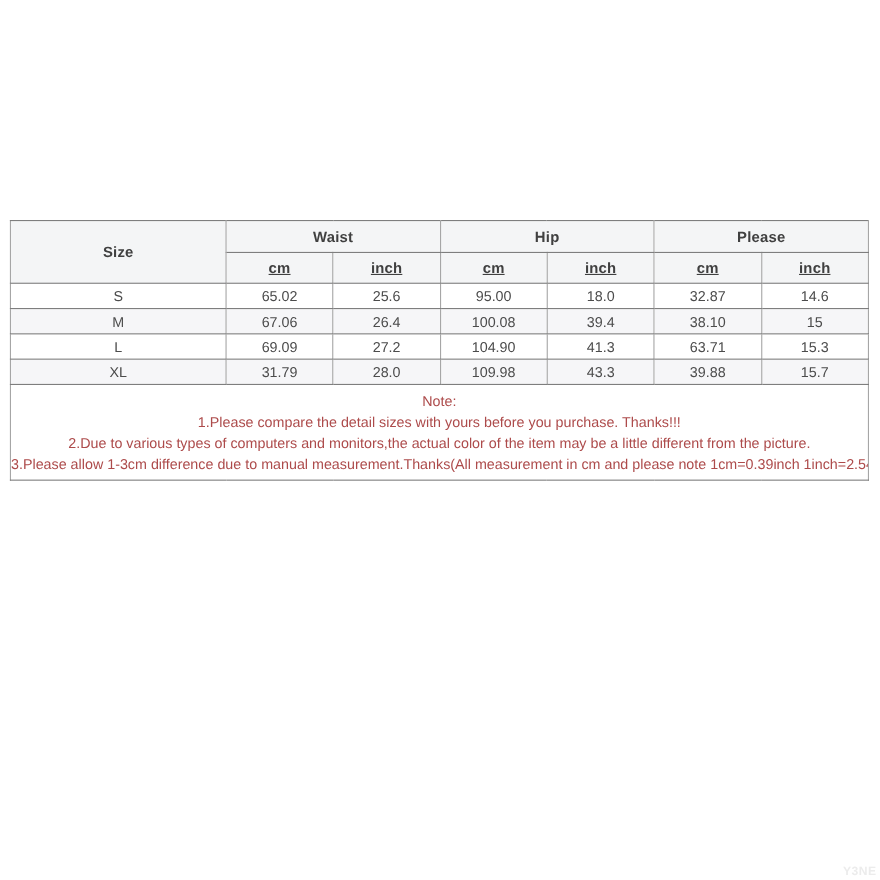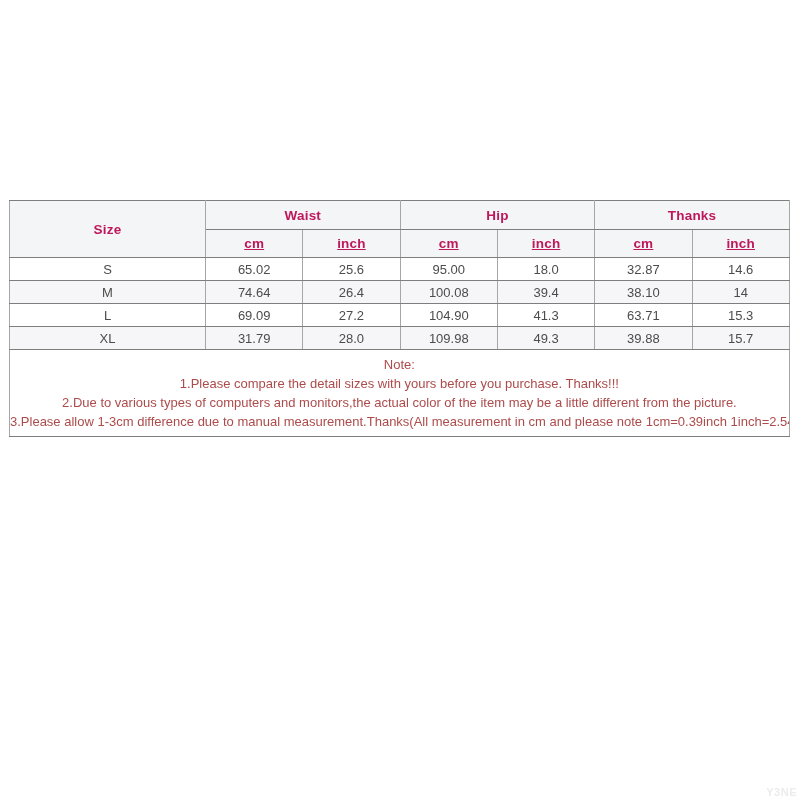--- a/index.html
+++ b/index.html
@@ -27,21 +27,21 @@
     border: 1px solid var(--border, #a6a6a6);
     border-top-color: var(--border-dark, #7e7e7e);
     border-bottom-color: var(--border-dark, #7e7e7e);
     text-align: center;
     vertical-align: middle;
     padding: 0;
     overflow: hidden;
   }
   table.size-chart th {
     background: var(--header-bg, #f4f5f6);
-    color: #be185d;
+    color: #404040;
     font-size: 13.5px;
     font-weight: bold;
     letter-spacing: 0.2px;
   }
   tr.group-row th { height: 28px; }
   tr.unit-row th { height: 27px; text-decoration: underline; }
   tr.data-row td {
     height: 22px;
     font-size: 13px;
     color: #4c4c4c;
@@ -85,21 +85,21 @@
     <col style="width:97.3px">
       <col style="width:97.3px">
     <col style="width:97.3px">
       <col style="width:97.3px">
   </colgroup>
   <thead>
     <tr class="group-row">
       <th rowspan="2">Size</th>
       <th colspan="2">Waist</th>
       <th colspan="2">Hip</th>
-      <th colspan="2">Thanks</th>
+      <th colspan="2">Please</th>
     </tr>
     <tr class="unit-row">
       <th>cm</th>
       <th>inch</th>
       <th>cm</th>
       <th>inch</th>
       <th>cm</th>
       <th>inch</th>
     </tr>
   </thead>
@@ -108,42 +108,42 @@
       <td>S</td>
       <td>65.02</td>
       <td>25.6</td>
       <td>95.00</td>
       <td>18.0</td>
       <td>32.87</td>
       <td>14.6</td>
     </tr>
     <tr class="data-row alt">
       <td>M</td>
-      <td>74.64</td>
+      <td>67.06</td>
       <td>26.4</td>
       <td>100.08</td>
       <td>39.4</td>
       <td>38.10</td>
-      <td>14</td>
+      <td>15</td>
     </tr>
     <tr class="data-row">
       <td>L</td>
       <td>69.09</td>
       <td>27.2</td>
       <td>104.90</td>
       <td>41.3</td>
       <td>63.71</td>
       <td>15.3</td>
     </tr>
     <tr class="data-row alt">
       <td>XL</td>
       <td>31.79</td>
       <td>28.0</td>
       <td>109.98</td>
-      <td>49.3</td>
+      <td>43.3</td>
       <td>39.88</td>
       <td>15.7</td>
     </tr>
     <tr>
       <td class="note-cell" colspan="7">
         <div class="note-title">Note:</div>
         <div class="note-line">1.Please compare the detail sizes with yours before you purchase. Thanks!!!</div>
         <div class="note-line">2.Due to various types of computers and monitors,the actual color of the item may be a little different from the picture.</div>
         <div class="note-line">3.Please allow 1-3cm difference due to manual measurement.Thanks(All measurement in cm and please note 1cm=0.39inch 1inch=2.54cm)</div>
       </td>

